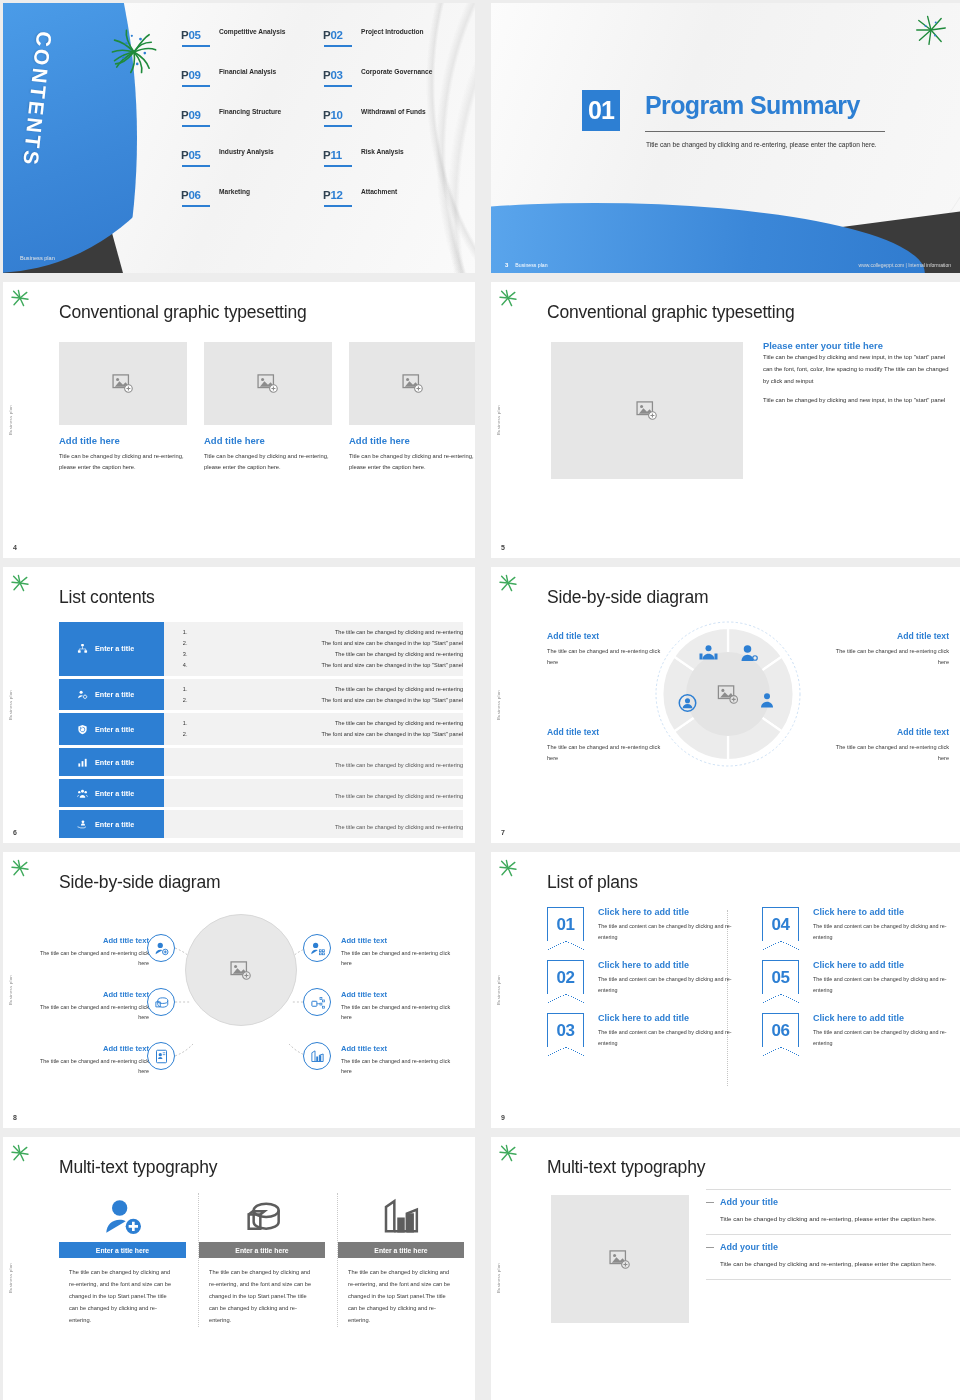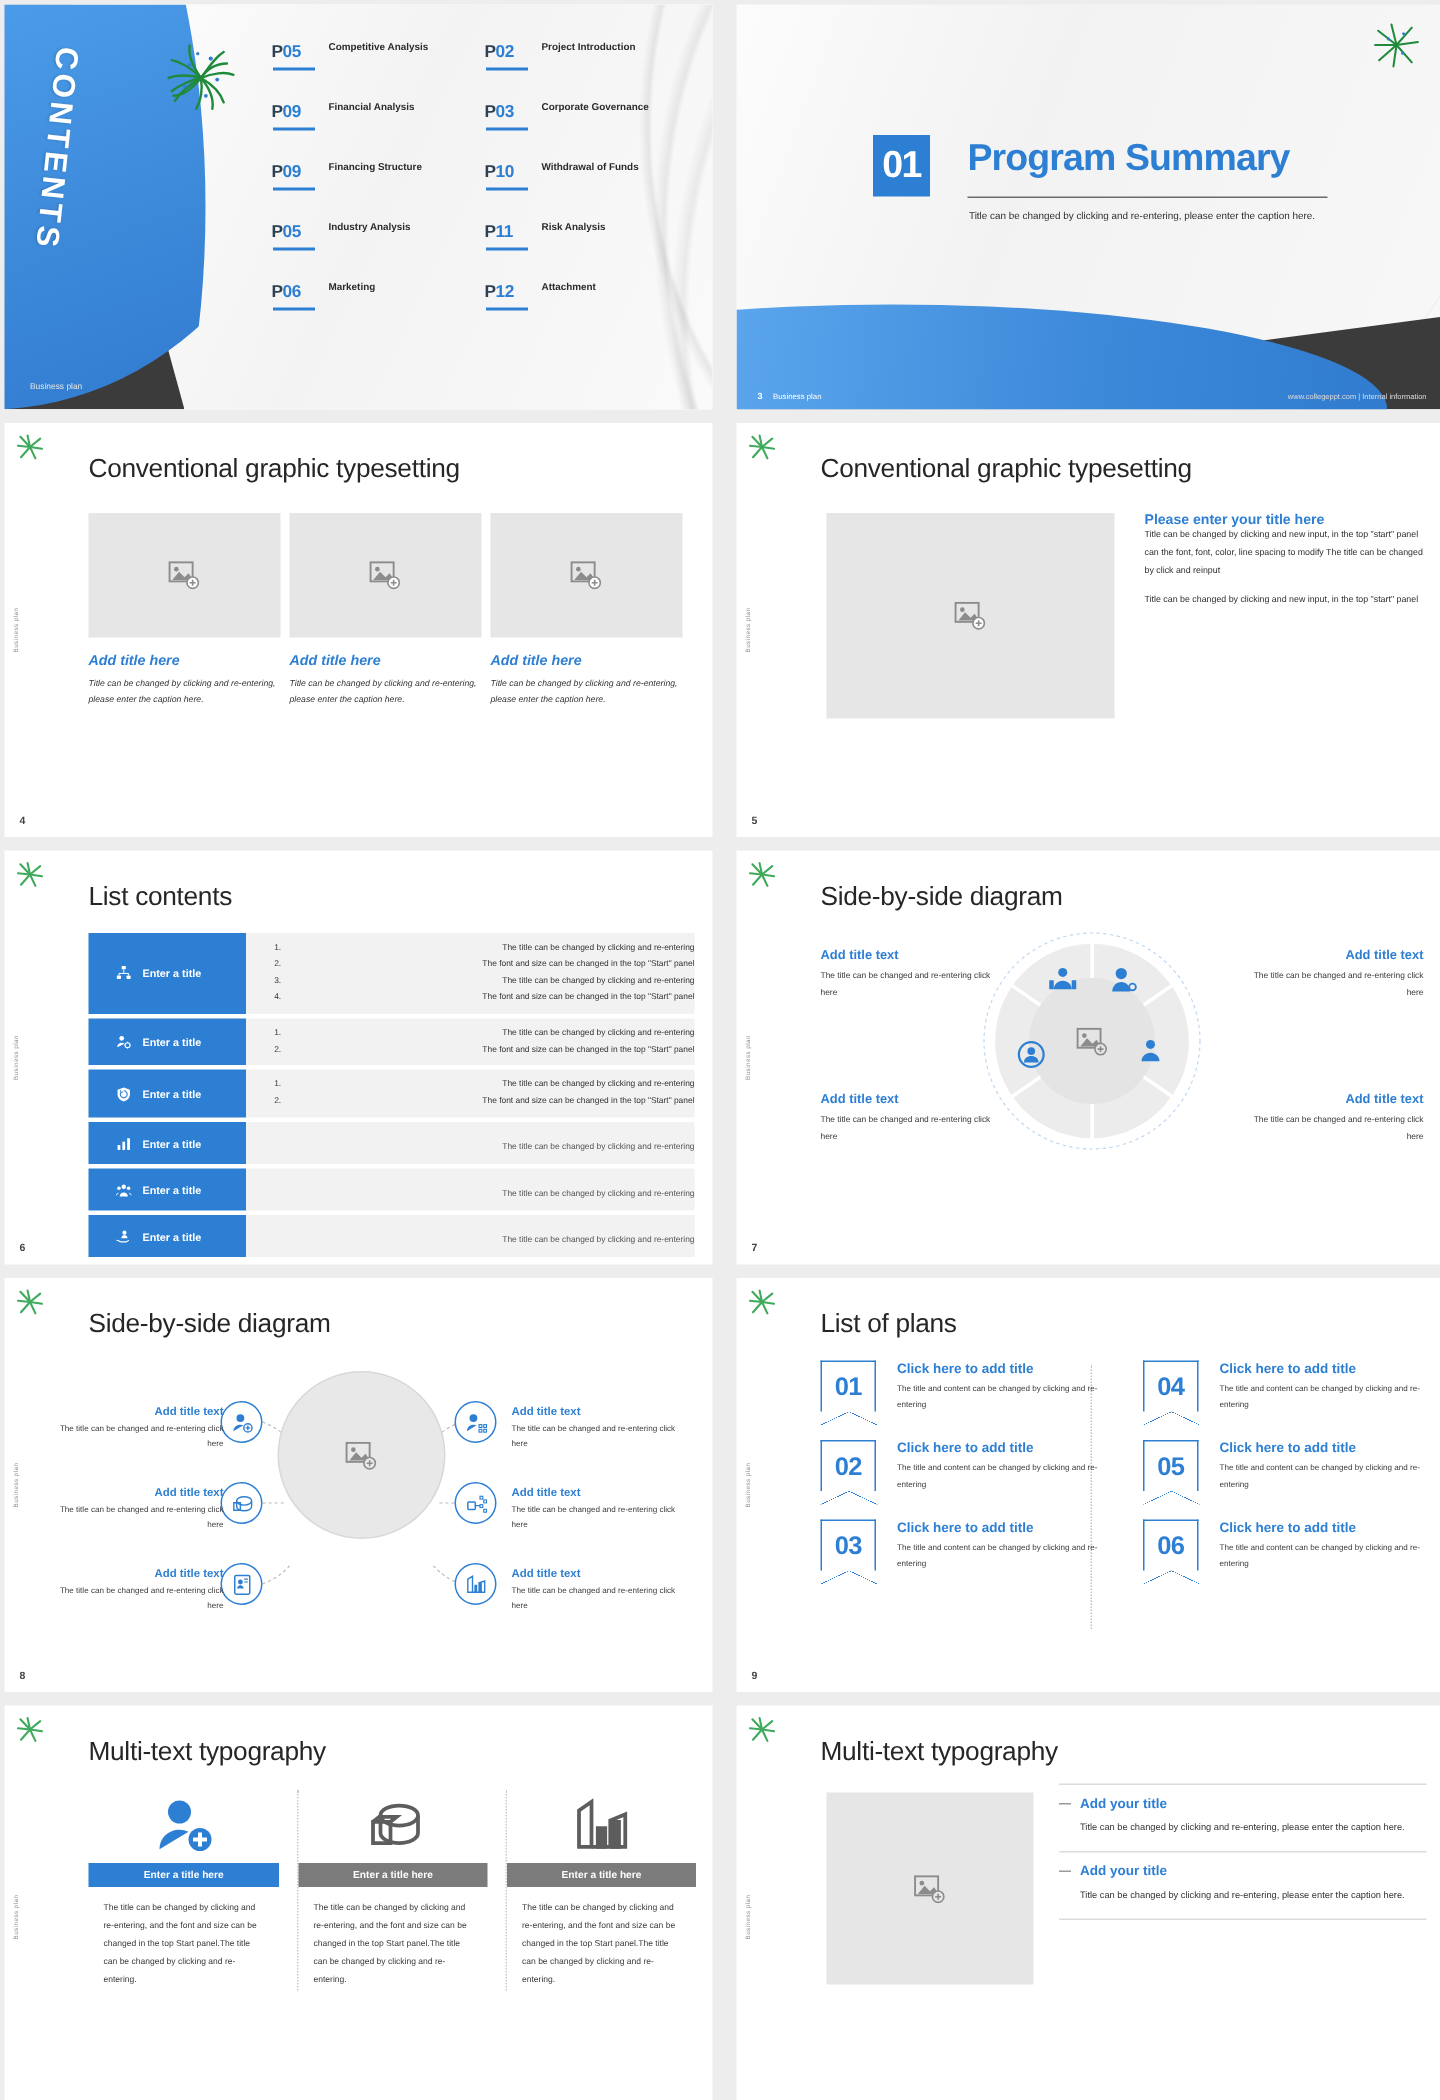--- a/index.html
+++ b/index.html
@@ -148,21 +148,21 @@
   .s2 .foot-l b { font-size:6px; }
   .s2 .foot-r {
     position:absolute; right:12px; bottom:5px; font-size:5px; color:#dcdcdc;
   }
 
   
   .ph { background:#e6e6e6; display:flex; align-items:center; justify-content:center; }
   .ph svg { width: 22px; height: 19px; }
 
   
-  .cols3 { position:absolute; left:56px; top:60px; display:flex; gap:6px;font-style:italic; }
+  .cols3 { position:absolute; left:56px; top:60px; display:flex; gap:17px; }
   .col3 { width: 128px; }
   .col3 .ph { height: 83px; }
   .col3 h4 { color:#2d7fd3; font-size:9.5px; margin:10px 0 5px; font-weight:700; }
   .col3 p { font-size:5.8px; color:#333; line-height:1.95; }
 
   
   .s5 .ph { position:absolute; left:60px; top:60px; width:192px; height:137px; }
   .s5 .txt { position:absolute; left:272px; top:58px; width:192px; }
   .s5 .txt h4 { color:#2d7fd3; font-size:9.4px; font-weight:700; margin-bottom:1px; }
   .s5 .txt p { font-size:5.9px; color:#303030; line-height:2.0; margin-bottom:8px; }

